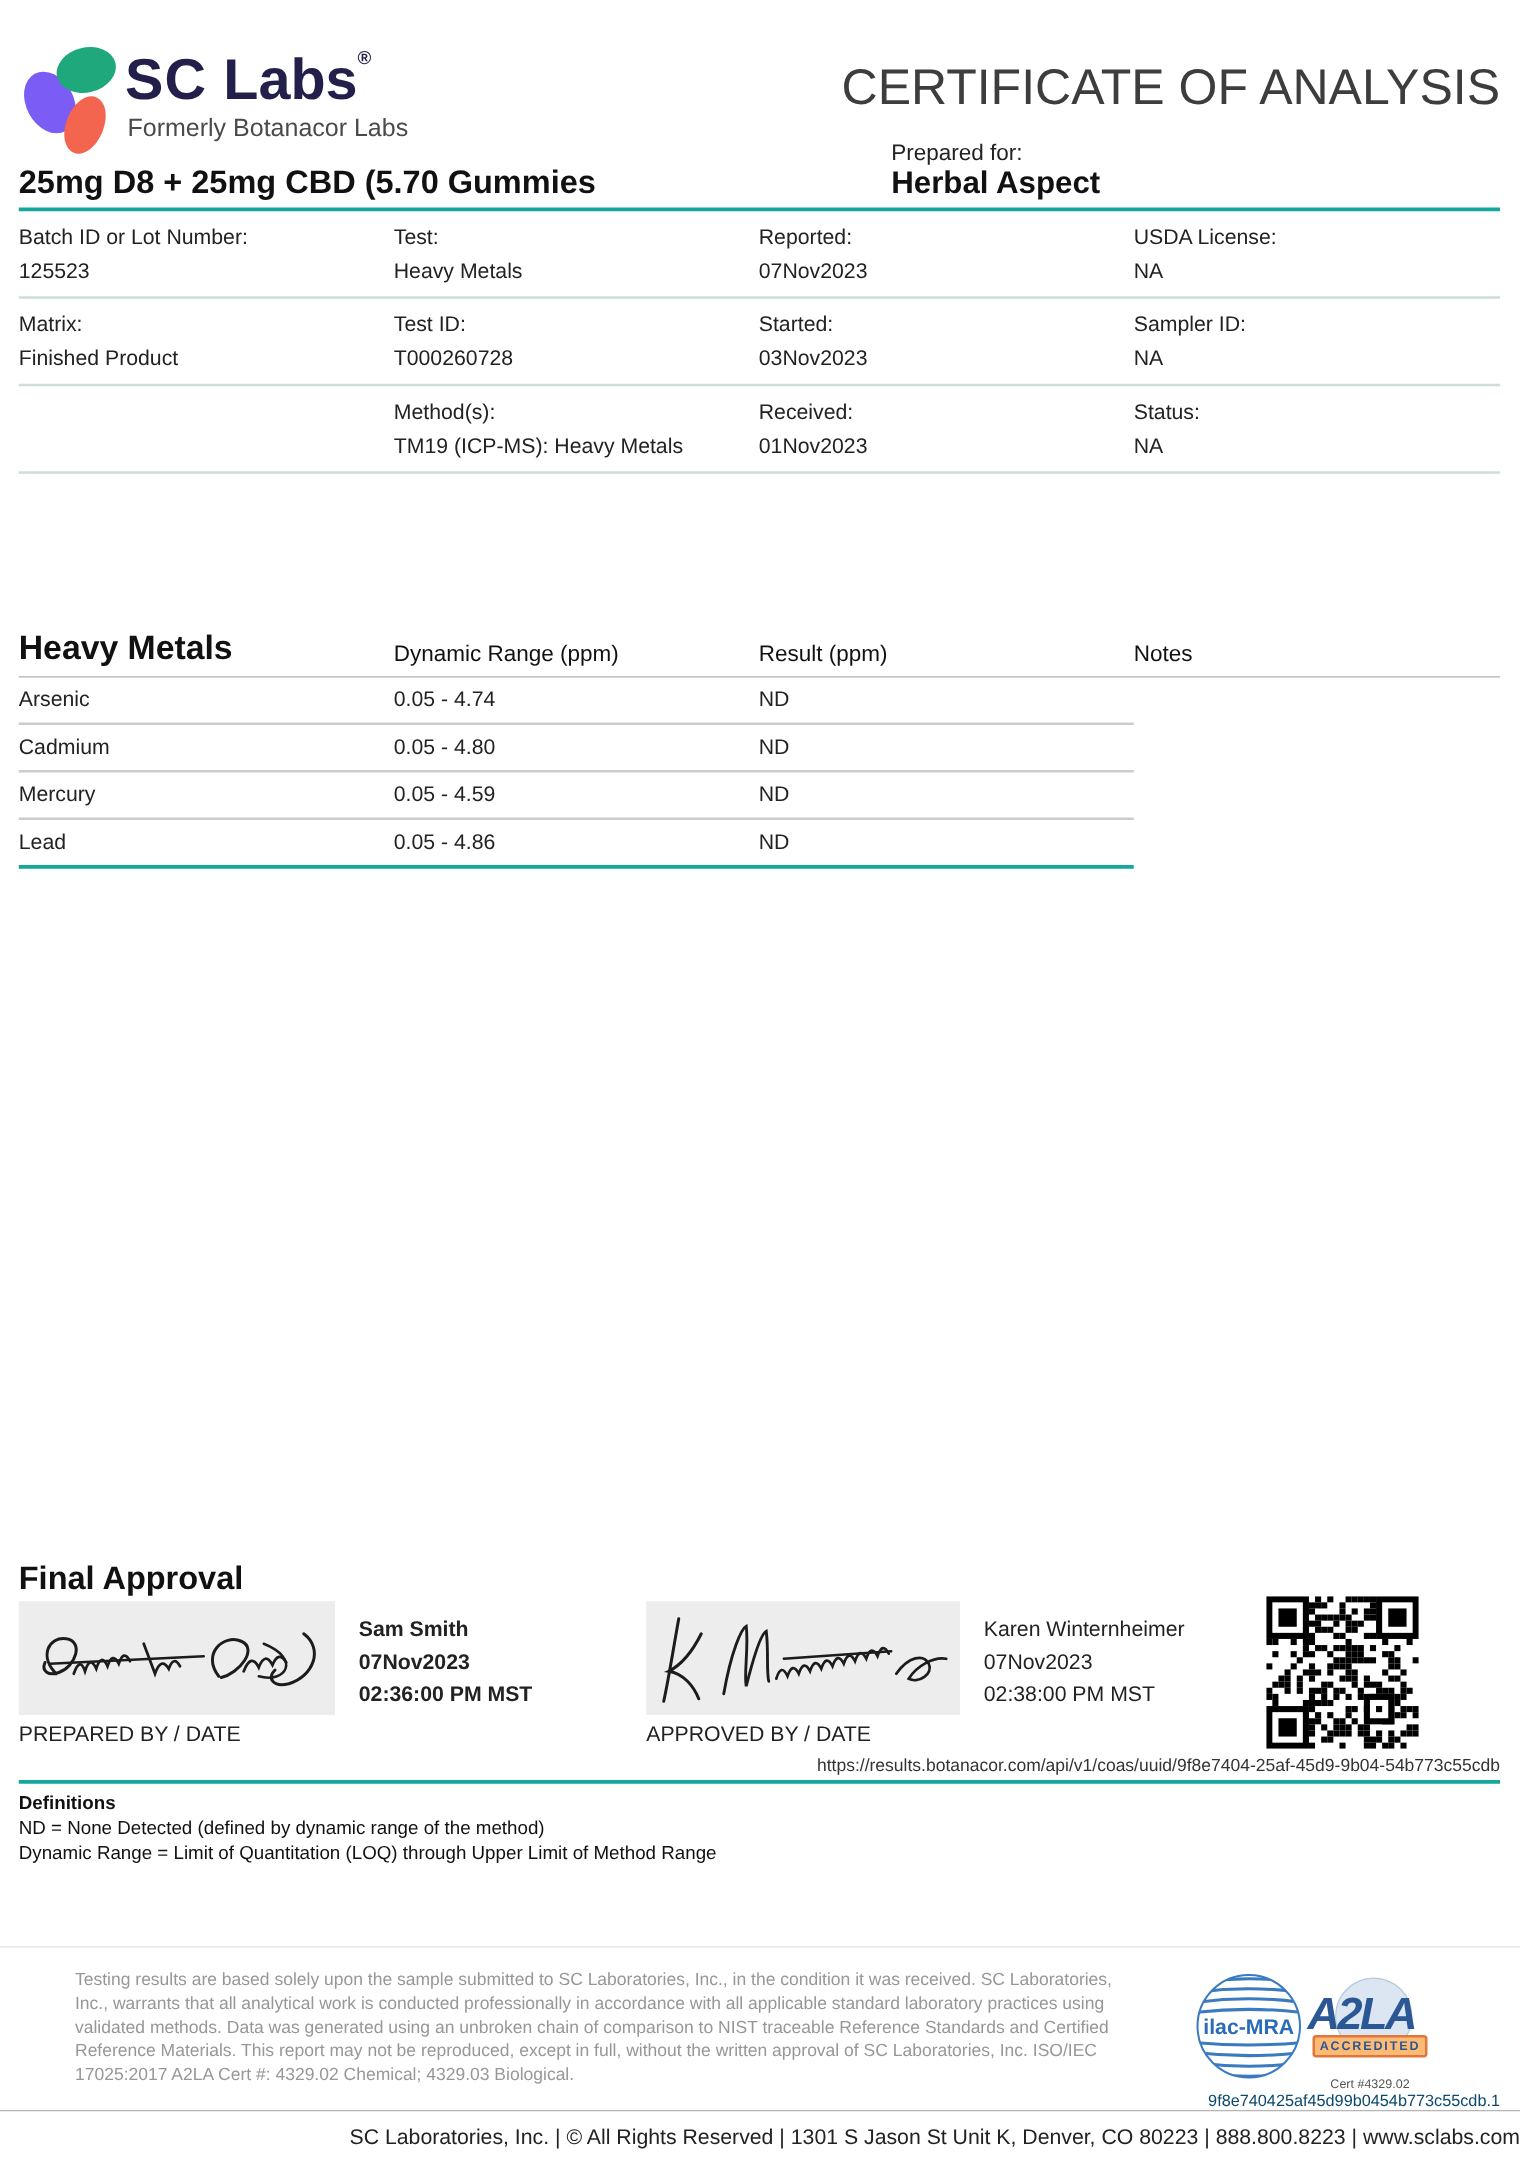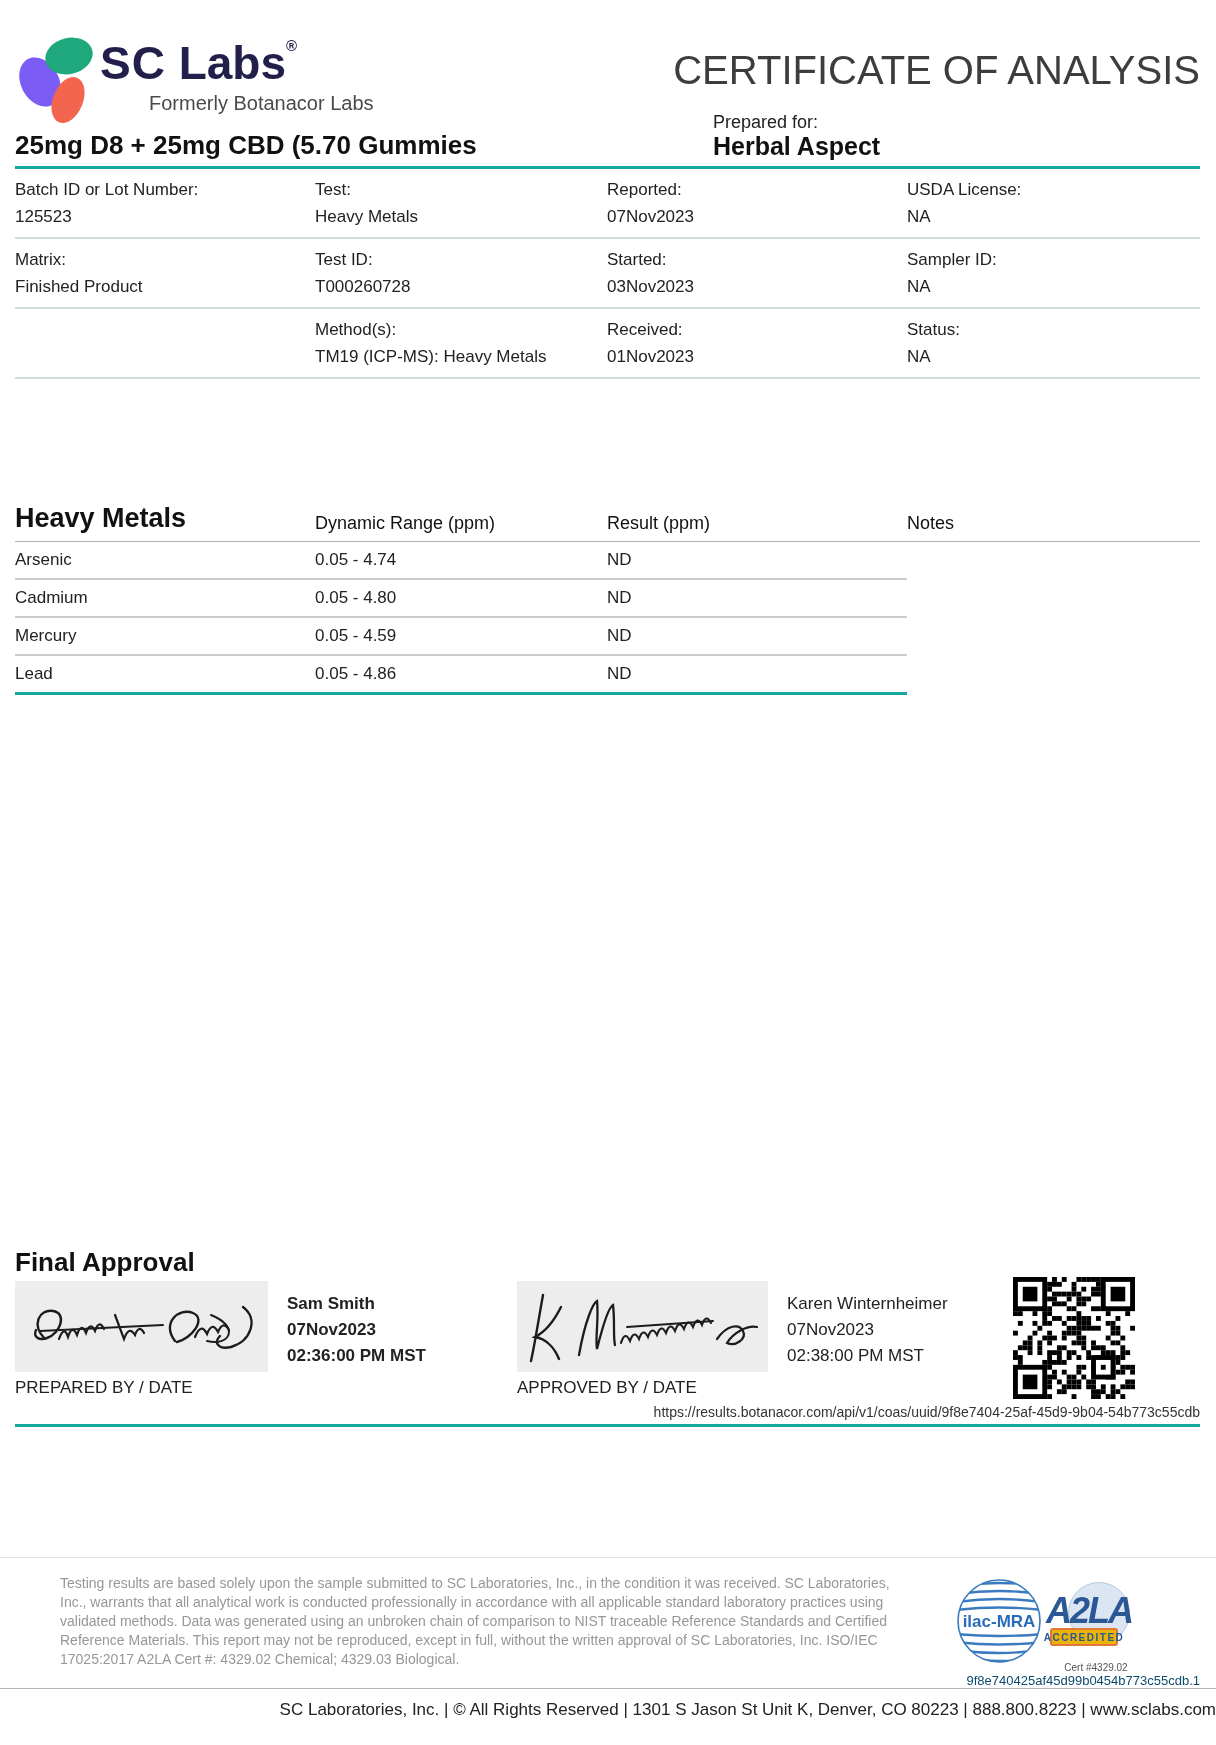--- a/index.html
+++ b/index.html
@@ -4,21 +4,21 @@
 <style>
   * { margin:0; padding:0; box-sizing:border-box; }
   body { background:#ffffff; font-family:"Liberation Sans", sans-serif; color:#222; }
   .page { position:relative; width:1216px; height:1745px; background:#fff; overflow:hidden; }
 
   
   .logo-blobs { position:absolute; left:14px; top:30px; }
   .brand { position:absolute; left:100px; top:36px; font-size:46px; font-weight:bold; color:#221f4b; letter-spacing:0; }
   .brand .sc { letter-spacing:1px; }
   .brand .reg { font-size:15px; vertical-align:28px; font-weight:bold; }
-  .tagline { position:absolute; left:102px; top:92px; font-size:20px; color:#4a4a4a;margin-left:47px; }
+  .tagline { position:absolute; left:102px; top:92px; font-size:20px; color:#4a4a4a; }
   .cert-title { position:absolute; right:16px; top:48px; font-size:40px; font-weight:300; color:#3d3d3d; }
   .prepared-label { position:absolute; left:713px; top:112px; font-size:18px; color:#222; }
   .prepared-for { position:absolute; left:713px; top:132px; font-size:25px; font-weight:bold; color:#111; }
   .product-title { position:absolute; left:15px; top:130px; font-size:26px; font-weight:bold; color:#111; }
   .rule-teal-top { position:absolute; left:15px; right:16px; top:166px; height:3px; }
 
   
   .info { position:absolute; left:15px; top:169px; width:1185px; }
   .grid4 { display:grid; grid-template-columns:300px 292px 300px 1fr; }
   .info-row { padding:10px 0 9px 0; border-bottom:2px solid #cbdedc; }
@@ -59,21 +59,21 @@
 
   
   .bottom-section-rule { position:absolute; left:0; right:0; top:1557px; height:1px; background:#e3e3e3; }
   .disclaimer { position:absolute; left:60px; top:1574px; width:832px; font-size:14px; line-height:19px; color:#979797; }
   .ilac-logo { position:absolute; left:956px; top:1578px; width:86px; height:86px; }
   .a2la-logo { position:absolute; left:1046px; top:1582px; width:100px; height:78px; }
   .a2la-globe { position:absolute; left:22px; top:0px; width:62px; height:62px; border-radius:50%;
                 background:#dbe6f2; border:1px solid #b7c9de; }
   .a2la-word { position:absolute; left:0px; top:8px; font-size:36px; font-weight:bold; font-style:italic;
                color:#2b5795; letter-spacing:-2px; }
-  .accredited-box { position:absolute; left:4px; top:46px; width:68px; height:18px; background:#eab308;
+  .accredited-box { position:absolute; left:4px; top:46px; width:92px; height:18px; background:#fdba74;
                     border:2px solid #e0763a; border-radius:3px; display:flex; align-items:center; justify-content:center; }
   .accredited-box span { font-size:10px; font-weight:bold; color:#2b5795; letter-spacing:1.5px; }
   .cert-no { position:absolute; left:1046px; top:1662px; width:100px; text-align:center; font-size:10px; color:#555; }
   .cert-hash { position:absolute; right:16px; top:1673px; font-size:13px; color:#0c4a6e; }
   .footer-rule { position:absolute; left:0; right:0; top:1688px; height:1px; background:#b5b5b5; }
   .footer-line { position:absolute; left:0; right:0; top:1700px; text-align:right; font-size:17px; color:#222; }
 </style>
 </head>
 <body>
 
@@ -446,20 +446,25 @@
         <rect x="9.76" y="97.60" width="14.64" height="14.64" fill="#000"></rect>
         <rect x="78.08" y="78.08" width="24.40" height="24.40" fill="#000"></rect>
         <rect x="82.96" y="82.96" width="14.64" height="14.64" fill="#fff"></rect>
         <rect x="87.84" y="87.84" width="4.88" height="4.88" fill="#000"></rect>
       </svg>
   </div>
 
   <a class="coa-url" href="#">https://results.botanacor.com/api/v1/coas/uuid/9f8e7404-25af-45d9-9b04-54b773c55cdb</a>
   <div class="rule-teal-bottom" style="background:#14a79d"></div>
 
+  <div class="definitions">
+    <div class="def-title">Definitions</div>
+    <div>ND = None Detected (defined by dynamic range of the method)</div>
+    <div>Dynamic Range = Limit of Quantitation (LOQ) through Upper Limit of Method Range</div>
+  </div>
 
   <div class="bottom-section-rule"></div>
   <div class="disclaimer">Testing results are based solely upon the sample submitted to SC Laboratories, Inc., in the condition it was received. SC Laboratories, Inc., warrants that all analytical work is conducted professionally in accordance with all applicable standard laboratory practices using validated methods. Data was generated using an unbroken chain of comparison to NIST traceable Reference Standards and Certified Reference Materials. This report may not be reproduced, except in full, without the written approval of SC Laboratories, Inc. ISO/IEC 17025:2017 A2LA Cert #: 4329.02 Chemical; 4329.03 Biological.</div>
 
   <svg class="ilac-logo" viewBox="0 0 86 86">
     <defs>
         <clipPath id="ilacClip">
           <circle cx="43" cy="43" r="41"></circle>
         </clipPath>
       </defs>

